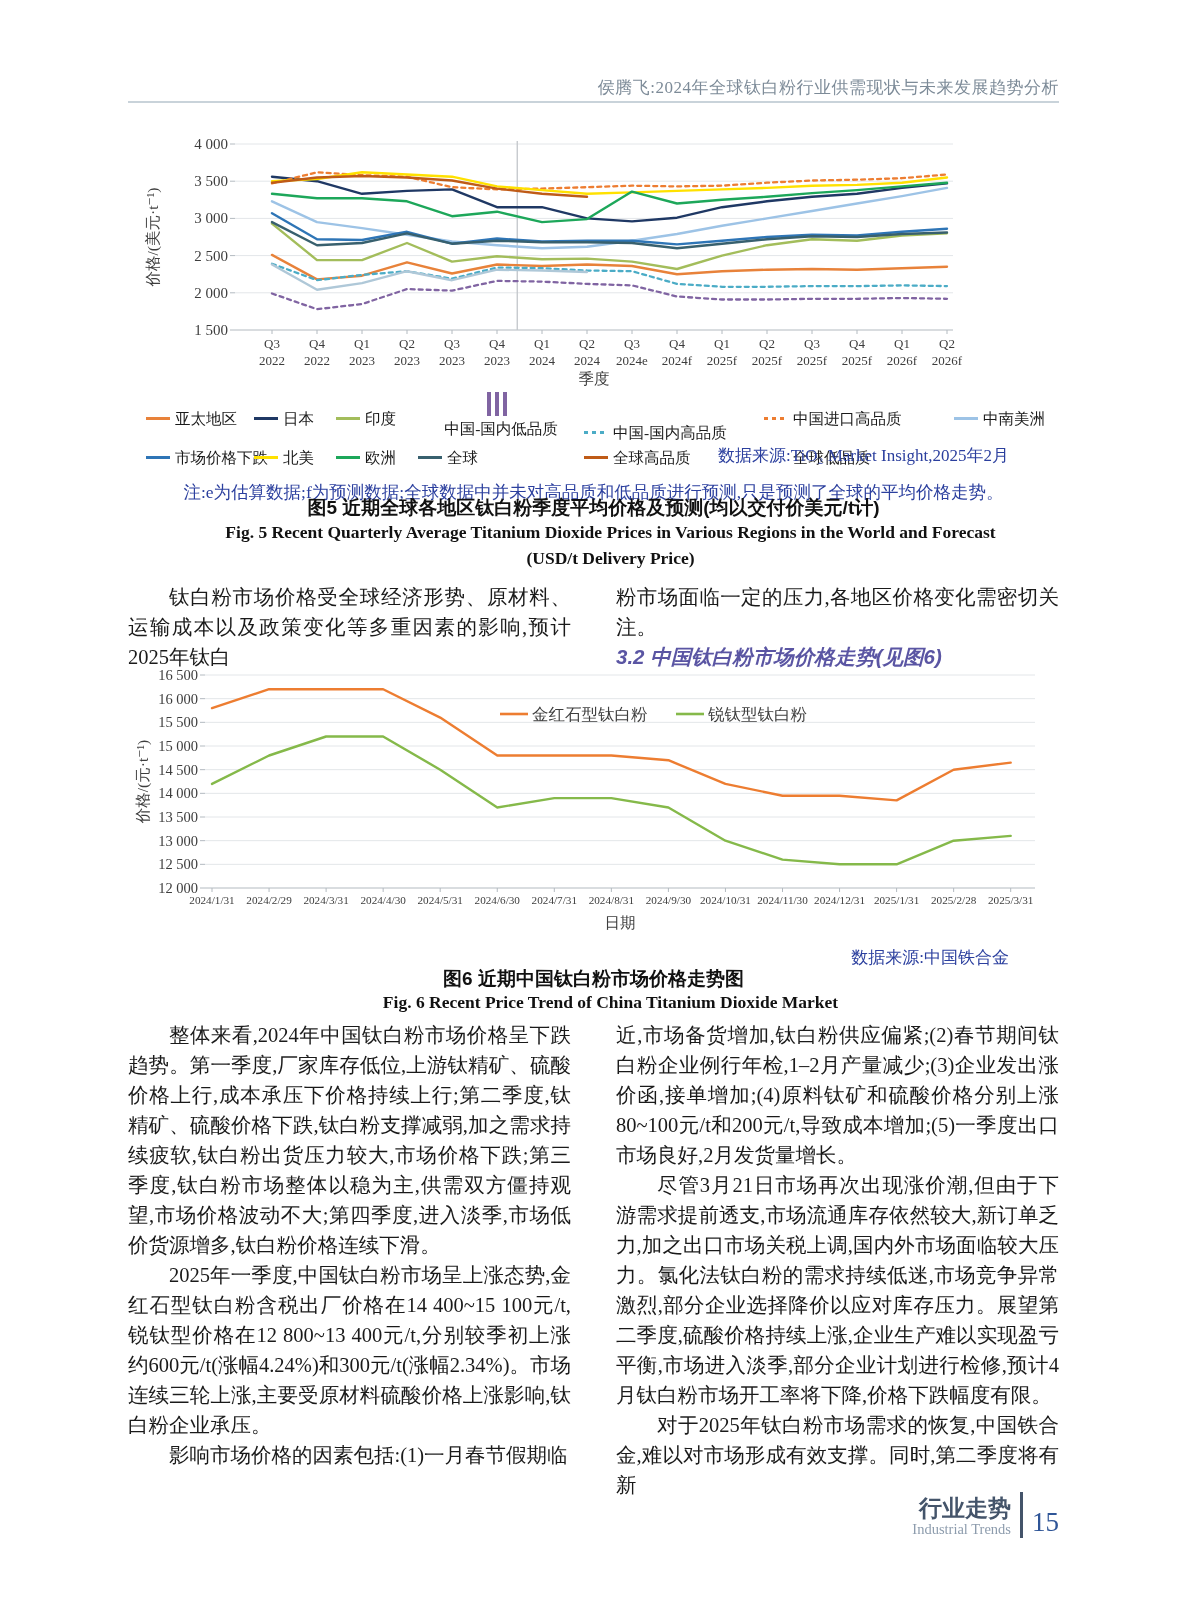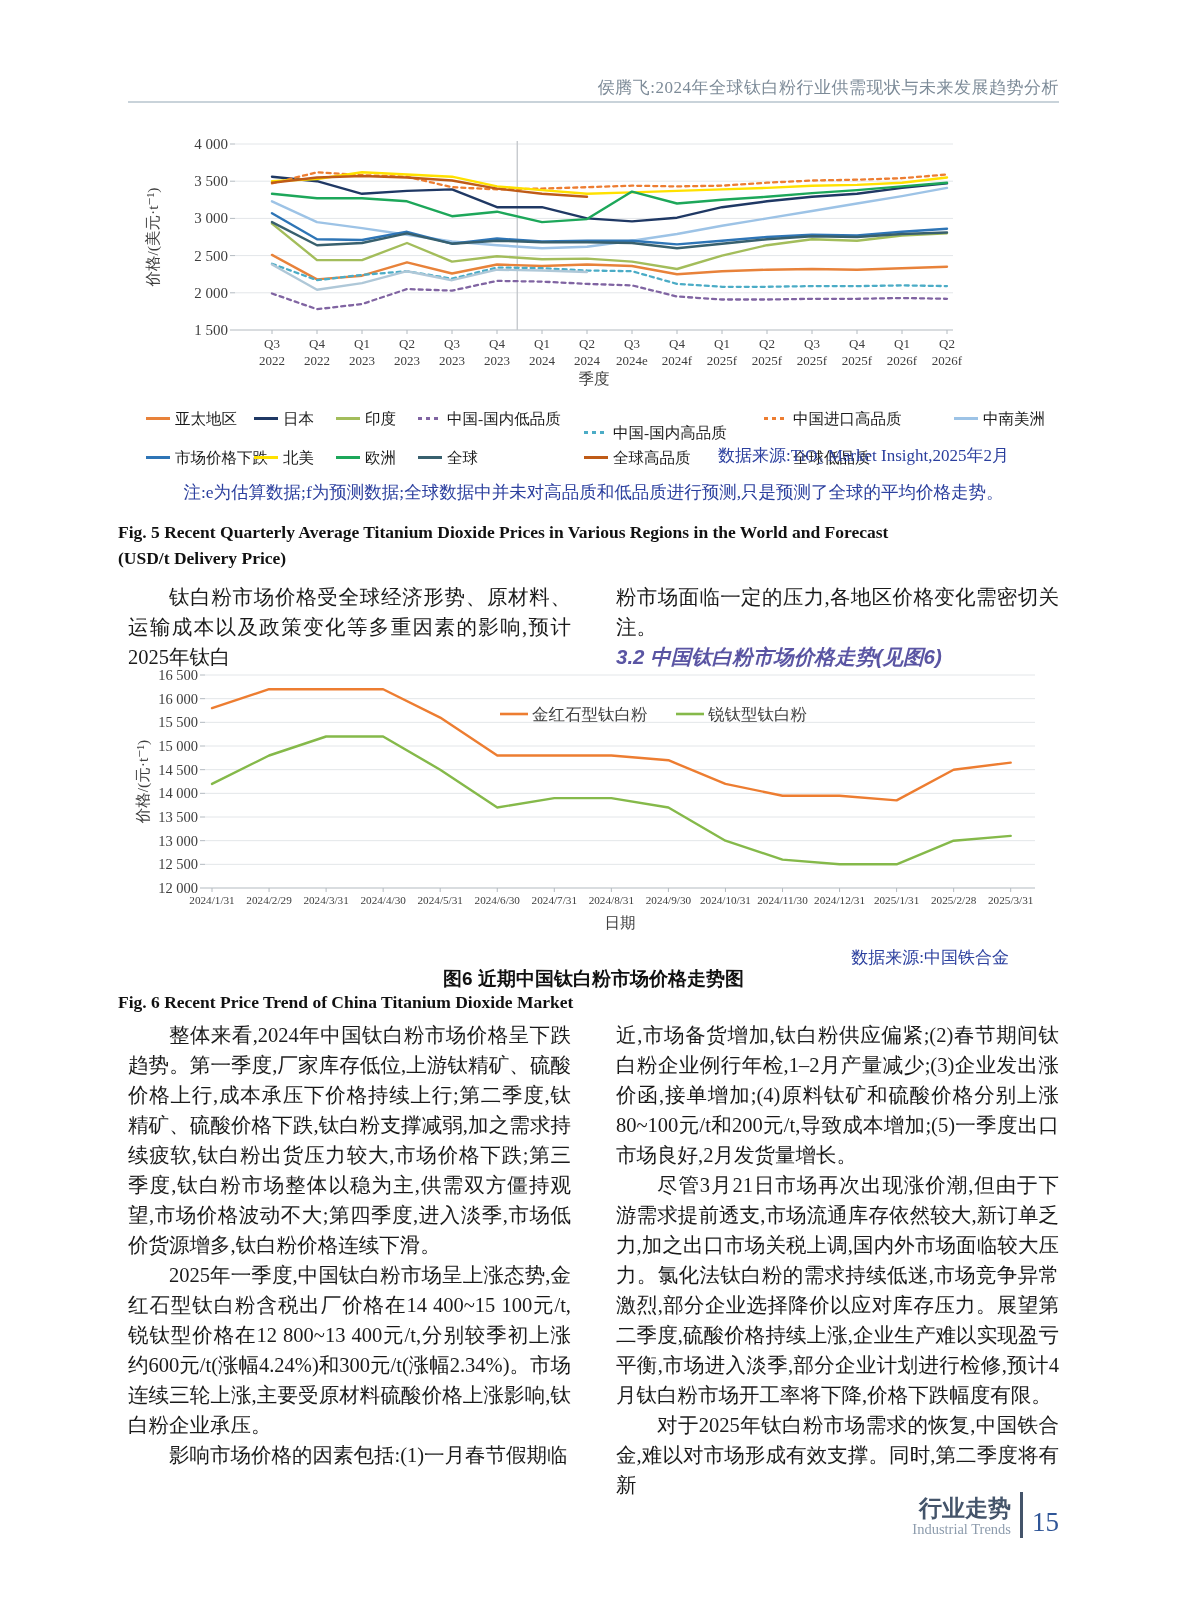--- a/index.html
+++ b/index.html
@@ -18,21 +18,21 @@
   .swatch{display:inline-block;width:24px;height:3px;margin-right:5px;flex:0 0 24px;}
   .src{position:absolute;right:178px;font-size:17px;color:#2b3f9e;}
   .src5{top:444px;}
   .src6{top:946px;}
   .note{position:absolute;left:128px;top:480px;width:931px;text-align:center;
         font-size:17.5px;color:#2b3f9e;}
   .cap-zh{position:absolute;left:128px;width:931px;text-align:center;font-weight:bold;
           font-family:"Liberation Sans","DejaVu Sans",sans-serif;font-size:19px;color:#111;}
   .cap5-zh{top:495px;}
   .cap6-zh{top:966px;}
-  .cap-en{position:absolute;left:118px;width:931px;text-align:left;font-weight:bold;
+  .cap-en{position:absolute;left:145px;width:931px;text-align:center;font-weight:bold;
           font-size:17.5px;color:#111;}
   .cap5-en1{top:522px;}
   .cap5-en2{top:548px;}
   .cap6-en{top:992px;}
   .cols{position:absolute;left:128px;width:931px;display:flex;gap:45px;}
   .col{width:443px;font-size:20.5px;line-height:30px;text-align:justify;}
   .col p{margin:0;}
   .indent{text-indent:2em;}
   .intro{top:582px;}
   .bodytext{top:1020px;}
@@ -130,21 +130,21 @@
           <span>亚太地区</span>
         </span>
         <span class="legend-item" style="width: 82px;">
           <span class="swatch" style="background: rgb(31, 56, 100);"></span>
           <span>日本</span>
         </span>
         <span class="legend-item" style="width: 82px;">
           <span class="swatch" style="background: rgb(163, 189, 91);"></span>
           <span>印度</span>
         </span>
-        <span class="legend-item" style="width: 166px;">
+        <span class="legend-item" style="width: 166px; flex-direction: column;">
           <span class="swatch" style="background: repeating-linear-gradient(90deg, rgb(128, 100, 162) 0px, rgb(128, 100, 162) 4px, transparent 4px, transparent 8px);"></span>
           <span>中国-国内低品质</span>
         </span>
         <span class="legend-item" style="width: 180px; margin-top: 28px;">
           <span class="swatch" style="background: repeating-linear-gradient(90deg, rgb(75, 172, 198) 0px, rgb(75, 172, 198) 4px, transparent 4px, transparent 8px);"></span>
           <span>中国-国内高品质</span>
         </span>
         <span class="legend-item" style="width: 190px;">
           <span class="swatch" style="background: repeating-linear-gradient(90deg, rgb(237, 125, 49) 0px, rgb(237, 125, 49) 4px, transparent 4px, transparent 8px);"></span>
           <span>中国进口高品质</span>
@@ -177,20 +177,21 @@
         </span>
         <span class="legend-item" style="width: 190px;">
           <span class="swatch" style="visibility: hidden;"></span>
           <span>全球低品质</span>
         </span>
       </div>
     </div>
 
   <div class="src src5">数据来源:TiO₂ Market Insight,2025年2月</div>
   <div class="note">注:e为估算数据;f为预测数据;全球数据中并未对高品质和低品质进行预测,只是预测了全球的平均价格走势。</div>
+  <div class="cap-zh cap5-zh">图5  近期全球各地区钛白粉季度平均价格及预测(均以交付价美元/t计)</div>
   <div class="cap-en cap5-en1">Fig. 5  Recent Quarterly Average Titanium Dioxide Prices in Various Regions in the World and Forecast</div>
   <div class="cap-en cap5-en2">(USD/t Delivery Price)</div>
 
   <div class="cols intro">
     <div class="col">
       <p class="indent">钛白粉市场价格受全球经济形势、原材料、运输成本以及政策变化等多重因素的影响,预计2025年钛白</p>
     </div>
     <div class="col">
       <p>粉市场面临一定的压力,各地区价格变化需密切关注。</p>
       <p class="sec-h">3.2  中国钛白粉市场价格走势(见图6)</p>

